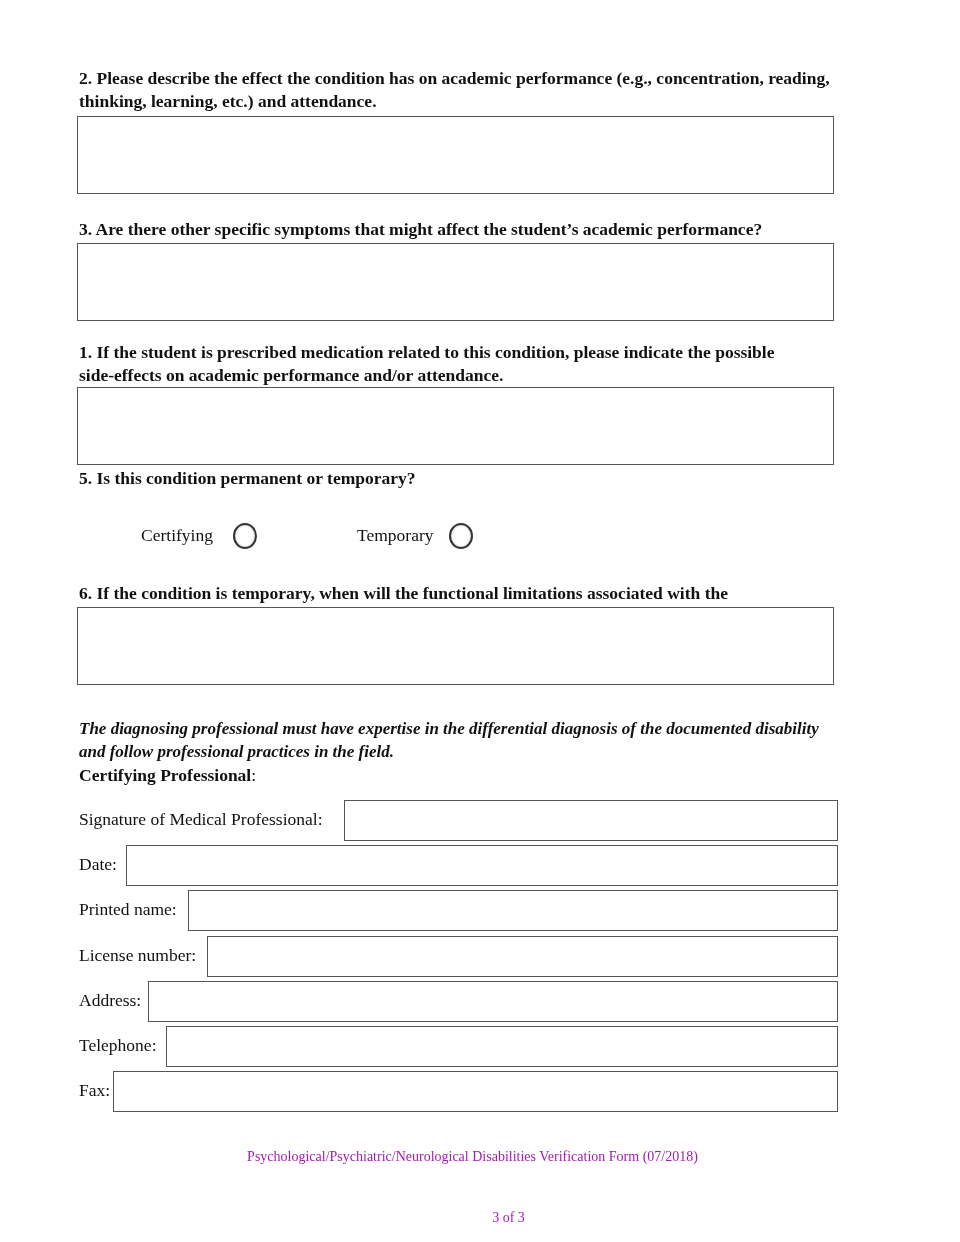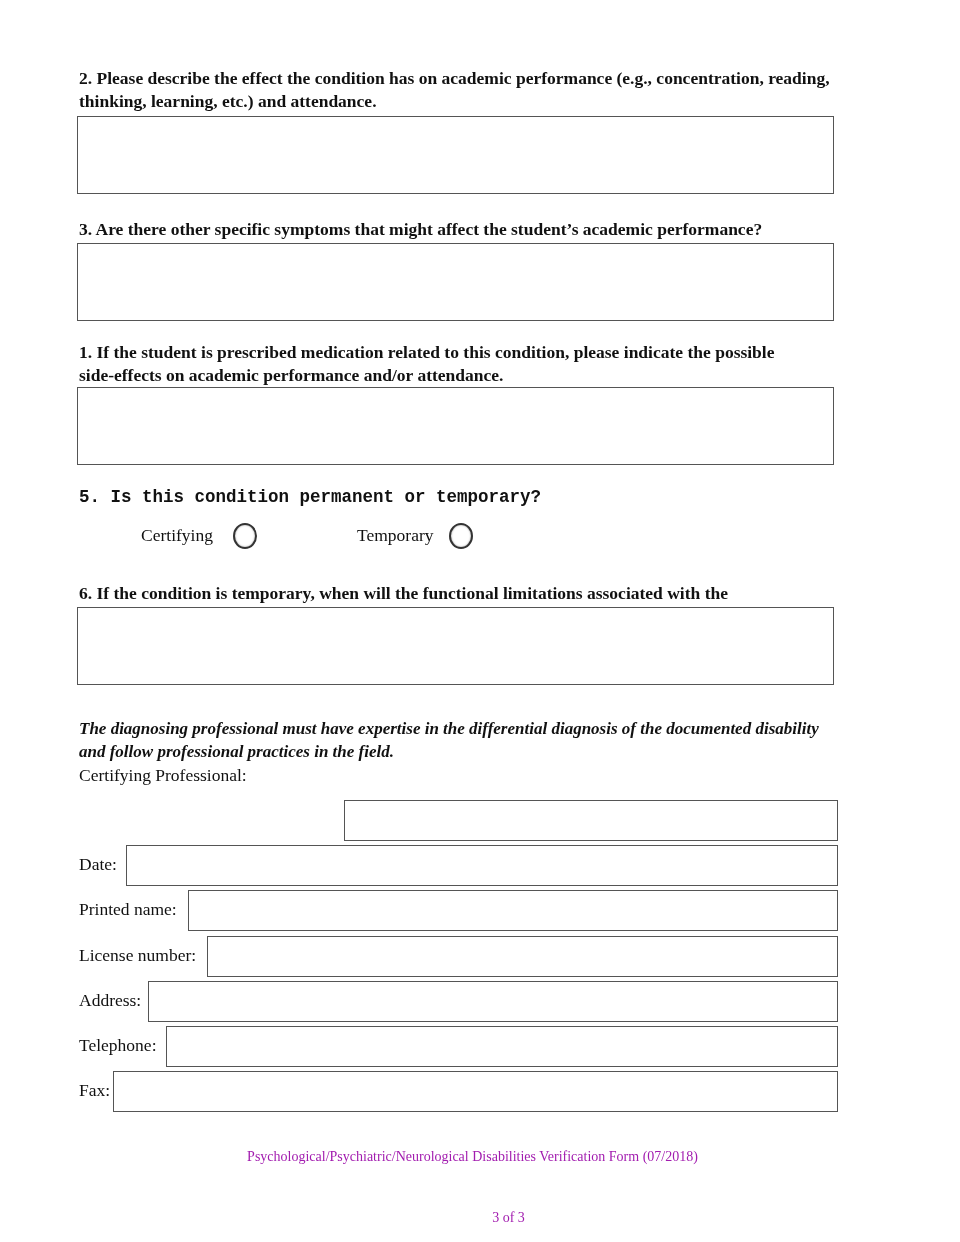--- a/index.html
+++ b/index.html
@@ -23,21 +23,21 @@
       box-shadow: inset 0 0 2px #999;
     }
     .note {
       position: absolute; left: 79px; top: 717px; width: 770px;
       font-weight: bold; font-style: italic; font-size: 17px; line-height: 23px;
     }
     .cert {
       position: absolute; left: 79px; top: 764px;
       font-size: 17.5px; line-height: 23px;
     }
-    .cert b { font-weight: normal; }
+    .cert b { font-weight: bold; }
     .frow { position: absolute; left: 79px; height: 41px; width: 759px; }
     .flabel { position: absolute; left: 0; top: 9px; font-size: 17.5px; white-space: nowrap; }
     .finput {
       position: absolute; right: 0; top: 0; height: 41px;
       border: 1.5px solid #555555; box-sizing: border-box; background: #fff;
     }
     .footer {
       position: absolute; left: 0; width: 945px; text-align: center;
       font-size: 14px; line-height: 19px; color: #a21caf;
     }
@@ -47,37 +47,38 @@
 
 <div class="q" style="top:67px;">2. Please describe the effect the condition has on academic performance (e.g., concentration, reading, thinking, learning, etc.) and attendance.</div>
 <div class="box" style="top:116px; height:78px;"></div>
 
 <div class="q" style="top:218px;">3. Are there other specific symptoms that might affect the student’s academic performance?</div>
 <div class="box" style="top:243px; height:78px;"></div>
 
 <div class="q" style="top:341px; width:720px;">1. If the student is prescribed medication related to this condition, please indicate the possible side-effects on academic performance and/or attendance.</div>
 <div class="box" style="top:387px; height:78px;"></div>
 
-<div class="q" style="top:486px;font-family:Liberation Mono, monospace;">5. Is this condition permanent or temporary?</div>
+<div class="q" style="top:467px;">5. Is this condition permanent or temporary?</div>
 <div class="radio-row">
   <span class="radio-label" style="left:0;">Certifying</span>
   <span class="radio" style="left:92px; top:0;"></span>
   <span class="radio-label" style="left:216px;">Temporary</span>
   <span class="radio" style="left:308px; top:0;"></span>
 </div>
 
 <div class="q" style="top:563px; width:720px;margin-top:19px;">6. If the condition is temporary, when will the functional limitations associated with the condition be resolved?</div>
 <div class="box" style="top:607px; height:78px;"></div>
 
 <div class="note">The diagnosing professional must have expertise in the differential diagnosis of the documented disability and follow professional practices in the field.</div>
 <div class="cert">
   <b>Certifying Professional</b><span>:</span>
 </div>
 
 <div class="frow" style="top:800px;">
+  <span class="flabel">Signature of Medical Professional:</span>
   <div class="finput" style="left:265px;"></div>
 </div>
 <div class="frow" style="top:845px;">
   <span class="flabel">Date:</span>
   <div class="finput" style="left:47px;"></div>
 </div>
 <div class="frow" style="top:890px;">
   <span class="flabel">Printed name:</span>
   <div class="finput" style="left:109px;"></div>
 </div>

